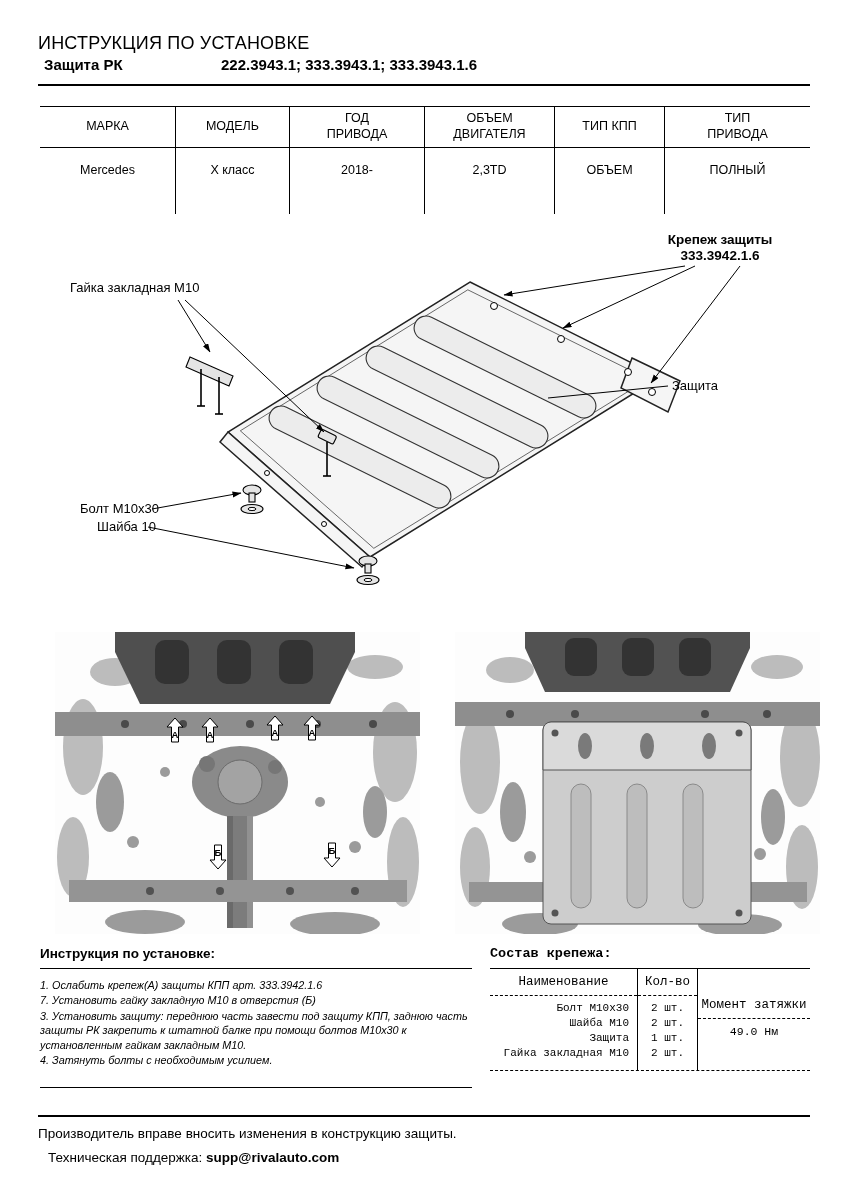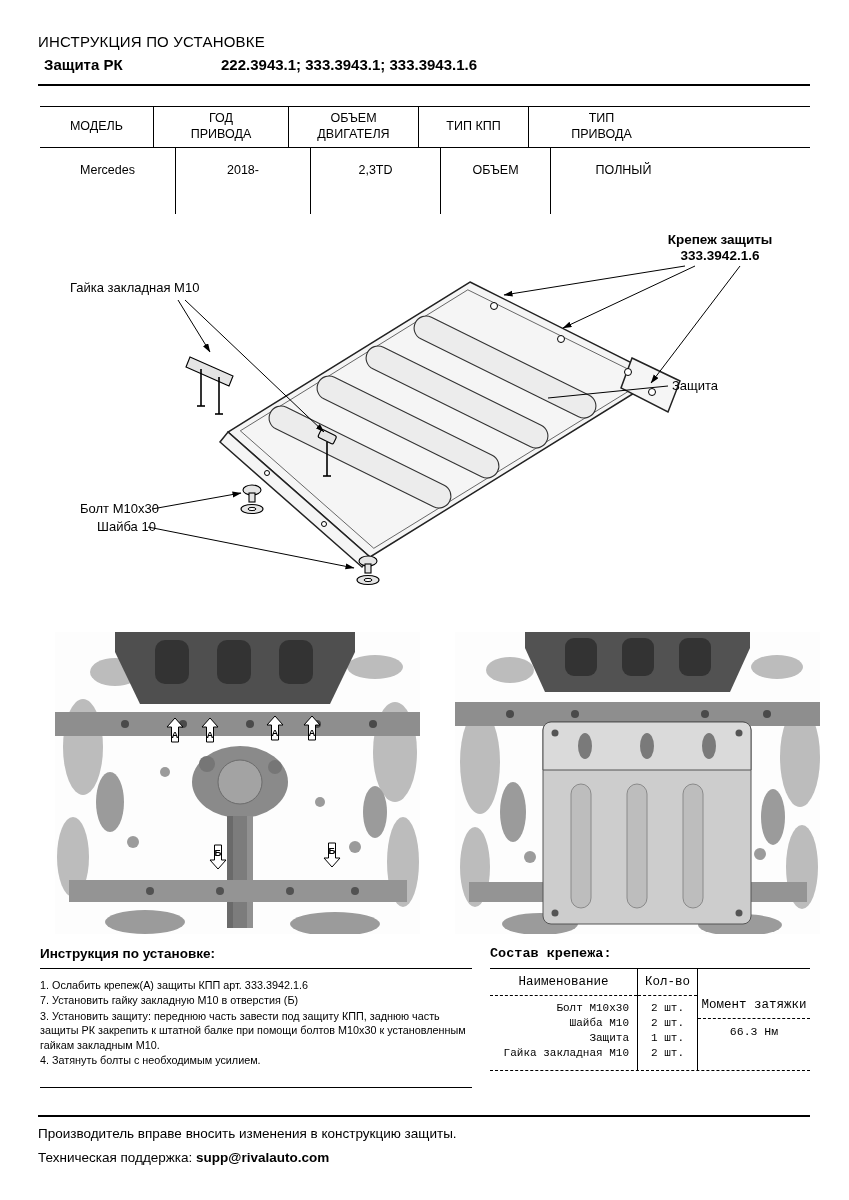--- a/index.html
+++ b/index.html
@@ -1,19 +1,19 @@
 <!DOCTYPE html>
 <html><head>
 <meta charset="utf-8">
 <style>
   html,body { margin:0; padding:0; background:#fff; }
   body { font-family:"Liberation Sans", sans-serif; color:#000; }
   .page { position:relative; width:849px; height:1200px; background:#fff; overflow:hidden; }
 
-  .doc-title { position:absolute; left:38px; top:33px; font-size:15px; letter-spacing:.2px; }
+  .doc-title { position:absolute; left:38px; top:33px; font-size:18px; letter-spacing:.2px; }
   .product-row { position:absolute; left:38px; top:56px; font-size:15px; font-weight:bold; display:flex;margin-left:6px; }
   .product-name { width:177px; }
   .rule-top { position:absolute; left:38px; top:84px; width:772px; height:2px; background:#000; }
 
   
   .spec-table { position:absolute; left:40px; top:106px; width:770px; }
   .spec-row { display:flex; }
   .spec-row.head { border-top:1px solid #000; border-bottom:1px solid #000; }
   .spec-cell { box-sizing:border-box; display:flex; align-items:center; justify-content:center;
                text-align:center; font-size:12.5px; }
@@ -41,67 +41,69 @@
   .photo-right { left:455px; }
   .photo-box svg { display:block; width:365px; height:302px; }
   .marker-shape { fill:#fff; stroke:#000; stroke-width:1; }
   .marker-letter { font-size:9.5px; font-weight:bold; text-anchor:middle; }
 
   
   .instructions { position:absolute; left:40px; top:946px; width:432px; height:142px;
                   box-sizing:border-box; border-bottom:1px solid #000; }
   .block-heading { font-size:13.5px; font-weight:bold; padding-bottom:7px; border-bottom:1px solid #000; }
   .inst-steps { padding-top:9px; font-size:10.8px; line-height:1.34; }
-  .inst-step { margin-bottom:1px; }
+  .inst-step { margin-bottom:1px;font-style:italic; }
 
   
   .hardware { position:absolute; left:490px; top:946px; width:320px;font-family:Liberation Mono, monospace; }
   .hw-grid { display:flex; border-bottom:1px dashed #000;align-items:center; }
   .hw-col { box-sizing:border-box; }
   .hw-col-name { width:148px; border-right:1px solid #000; }
   .hw-col-qty { width:60px; border-right:1px solid #000; }
   .hw-col-torque { width:112px; }
   .hw-h { height:27px; display:flex; align-items:center; justify-content:center;
           font-size:12.5px; border-bottom:1px dashed #000; box-sizing:border-box; text-align:center; }
   .hw-cells { padding:5px 0 9px; font-size:11px; line-height:15px; }
   .hw-col-name .hw-cells { text-align:right; padding-right:8px; }
   .hw-col-qty .hw-cells { text-align:center; }
   .hw-col-torque .hw-cells { text-align:center; font-size:11.5px; }
 
   
   .footer-rule { position:absolute; left:38px; top:1115px; width:772px; height:2px; background:#000; }
   .footer-note { position:absolute; left:38px; top:1126px; font-size:13.5px; }
-  .footer-support { position:absolute; left:38px; top:1150px; font-size:13.5px; }
+  .footer-support { position:absolute; left:48px; top:1150px; font-size:13.5px; }
   .footer-support .email { font-weight:bold; }
 </style>
 </head>
 <body>
 
 <div class="page">
 
   <div class="doc-title">ИНСТРУКЦИЯ ПО УСТАНОВКЕ</div>
   <div class="product-row">
     <span class="product-name">Защита РК</span>
     <span class="product-articles">222.3943.1; 333.3943.1; 333.3943.1.6</span>
   </div>
   <div class="rule-top"></div>
 
   <div class="spec-table">
     <div class="spec-row head">
+      <div class="spec-cell c1">МАРКА</div>
       <div class="spec-cell c2">МОДЕЛЬ</div>
       <div class="spec-cell c3">ГОД
 ПРИВОДА</div>
       <div class="spec-cell c4">ОБЪЕМ
 ДВИГАТЕЛЯ</div>
       <div class="spec-cell c5">ТИП КПП</div>
       <div class="spec-cell c6">ТИП
 ПРИВОДА</div>
     </div>
     <div class="spec-row body">
       <div class="spec-cell c1">Mercedes</div>
+      <div class="spec-cell c2">X класс</div>
       <div class="spec-cell c3">2018-</div>
       <div class="spec-cell c4">2,3TD</div>
       <div class="spec-cell c5">ОБЪЕМ</div>
       <div class="spec-cell c6">ПОЛНЫЙ</div>
     </div>
   </div>
 
   <div class="diagram">
     <svg viewBox="0 0 770 398" width="770" height="398">
       <defs>
@@ -324,21 +326,21 @@
         <div class="hw-cells">
           <div>2 шт.</div>
           <div>2 шт.</div>
           <div>1 шт.</div>
           <div>2 шт.</div>
         </div>
       </div>
       <div class="hw-col hw-col-torque">
         <div class="hw-h">Момент затяжки</div>
         <div class="hw-cells">
-          <div>66.3 Нм</div>
+          <div>49.0 Нм</div>
         </div>
       </div>
     </div>
   </div>
 
   <div class="footer-rule"></div>
   <div class="footer-note">Производитель вправе вносить изменения в конструкцию защиты.</div>
   <div class="footer-support">
     <span>Техническая поддержка:</span>
     <span class="email">supp@rivalauto.com</span>

